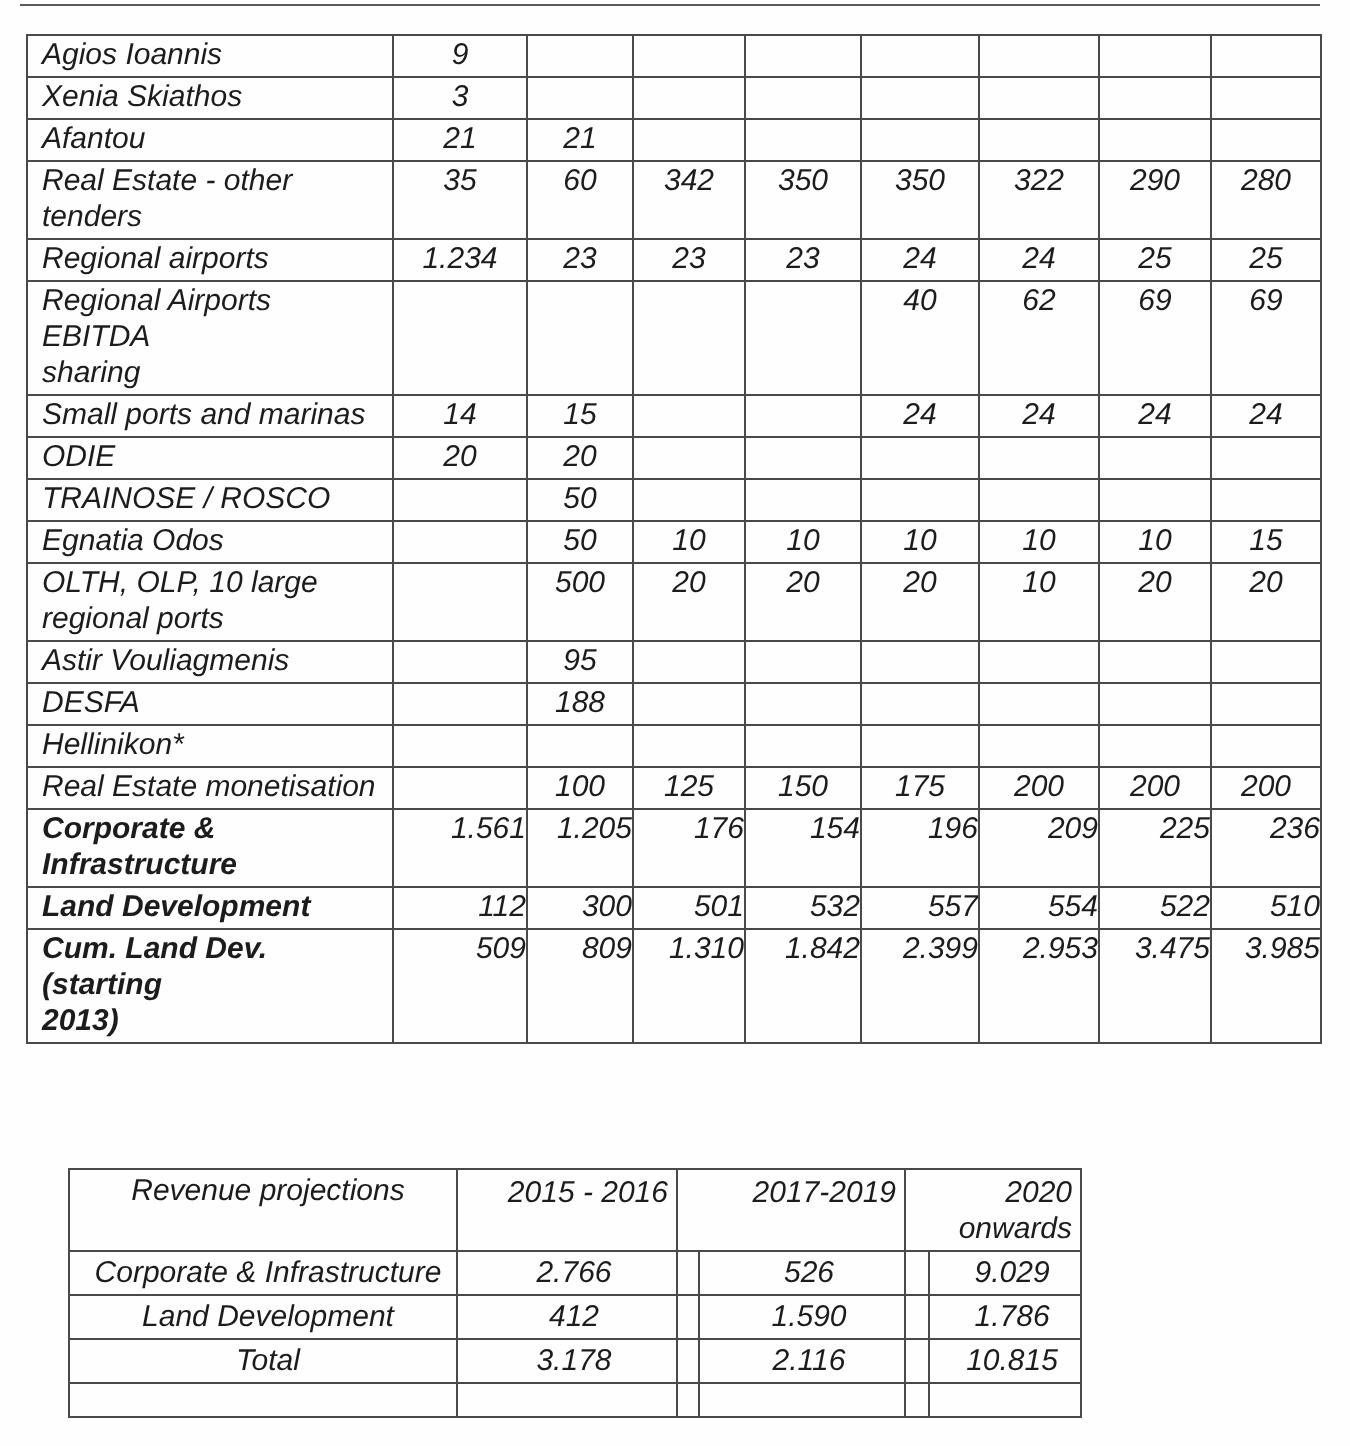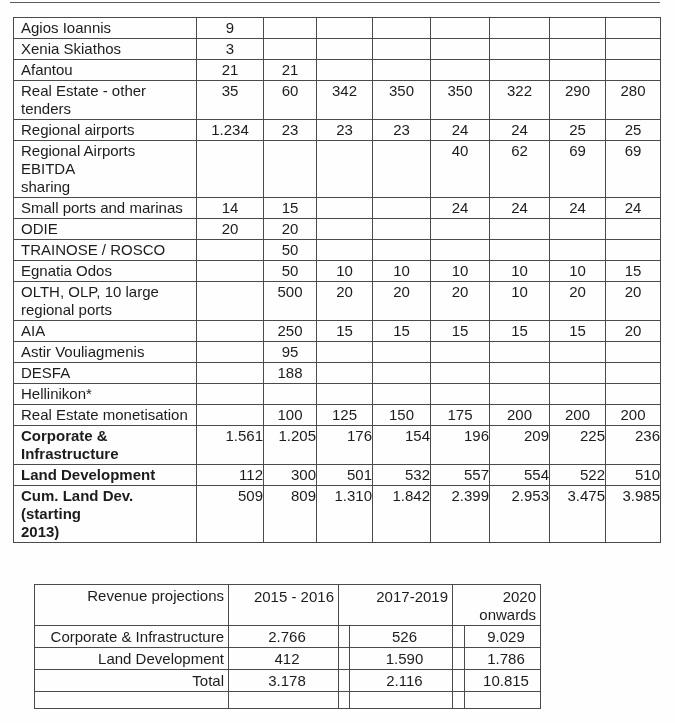--- a/index.html
+++ b/index.html
@@ -3,21 +3,21 @@
 <meta charset="utf-8">
 <style>
   html,body{margin:0;padding:0;}
   body{
     width:675px;height:723px;
     background:#fefefe;
     font-family:"Liberation Sans",sans-serif;
     color:#1c1c1c;
     overflow:hidden;
   }
-  .page{position:relative;width:593px;height:723px;}
+  .page{position:relative;width:593px;height:723px;font-style:italic;}
   .top-rule{
     position:absolute;left:10px;top:2px;width:650px;height:1px;
     background:#5a5a5a;
   }
   table{border-collapse:collapse;table-layout:fixed;}
   td,th{
     border:1px solid #4a4a4a;
     font-size:15px;line-height:18px;
     vertical-align:top;
     overflow:hidden;
@@ -38,21 +38,21 @@
   
   .t2{position:absolute;left:34px;top:584px;width:506px;}
   .t2 thead tr{height:39px;}
   .t2 tbody tr{height:21px;}
   .t2 tbody tr.empty-row{height:17px;}
   .t2 th{
     font-weight:normal;text-align:right;vertical-align:top;
     padding:3px 4px 1px 10px;
   }
   .t2 th.shift{padding-left:12px;}
-  .t2 .lbl{text-align:right;padding:2px 4px 1px 9px;white-space:nowrap;}
+  .t2 .lbl{text-align:center;padding:2px 4px 1px 9px;white-space:nowrap;}
   .t2 .num{text-align:center;padding:2px 4px 1px 11px;}
   .t2 .spacer{padding:0;}
 </style>
 </head>
 <body>
 
 <div class="page">
 
   <div class="top-rule"></div>
 
@@ -184,31 +184,20 @@
         <tr class="tall">
           <td class="lbl">OLTH, OLP, 10 large
 regional ports</td>
           <td class="num"></td>
           <td class="num">500</td>
           <td class="num">20</td>
           <td class="num">20</td>
           <td class="num">20</td>
           <td class="num">10</td>
           <td class="num">20</td>
-          <td class="num">20</td>
-        </tr>
-        <tr>
-          <td class="lbl">AIA</td>
-          <td class="num"></td>
-          <td class="num">250</td>
-          <td class="num">15</td>
-          <td class="num">15</td>
-          <td class="num">15</td>
-          <td class="num">15</td>
-          <td class="num">15</td>
           <td class="num">20</td>
         </tr>
         <tr>
           <td class="lbl">Astir Vouliagmenis</td>
           <td class="num"></td>
           <td class="num">95</td>
           <td class="num"></td>
           <td class="num"></td>
           <td class="num"></td>
           <td class="num"></td>

